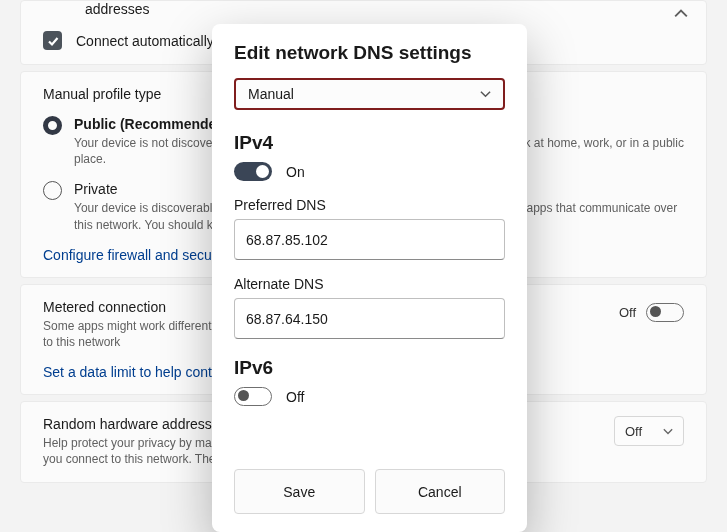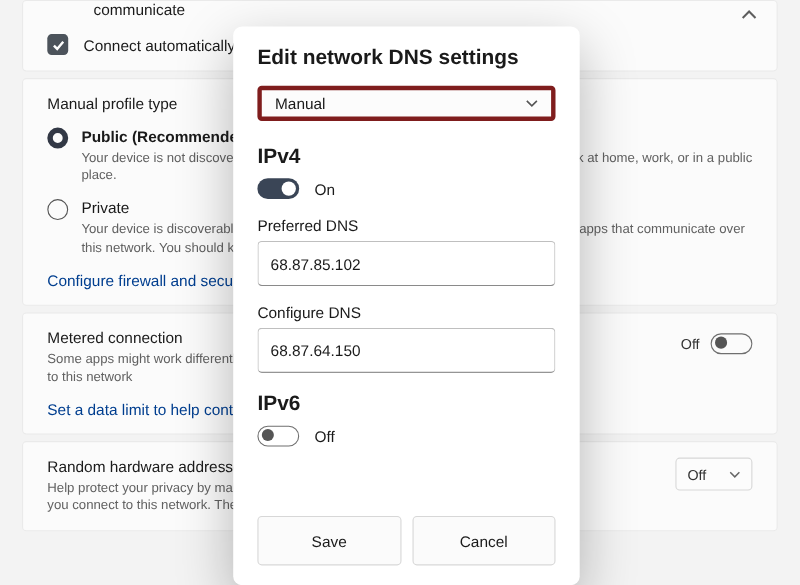--- a/index.html
+++ b/index.html
@@ -25,42 +25,42 @@
   .toggle-right { position: absolute; right: 22px; top: 18px; display: flex; align-items: center; gap: 10px; }
   .toggle-off { width: 38px; height: 19px; border-radius: 10px; border: 1.4px solid #6f6f6f; position: relative; }
   .toggle-off::after { content: ""; position: absolute; left: 3px; top: 2px; width: 11px; height: 11px; border-radius: 50%; background: #555; }
   .toggle-label { font-size: 13px; color: #333; }
   .select-off { position: absolute; right: 22px; top: 14px; width: 70px; height: 30px; border: 1px solid #d7d7d7; border-radius: 4px; background: #fcfcfc; display: flex; align-items: center; justify-content: space-between; padding: 0 10px; font-size: 13px; color: #333; }
   .select-off svg { width: 10px; height: 10px; stroke: #666; fill: none; stroke-width: 1.6; }
 
   
   .modal { position: absolute; left: 212px; top: 24px; width: 315px; height: 508px; background: #fff; border-radius: 8px; box-shadow: 0 18px 50px rgba(0,0,0,0.28); padding: 16px 22px 0 22px; display: flex; flex-direction: column; }
   .modal-title { font-size: 19px; font-weight: 600; color: #1a1a1a; margin-top: 2px; margin-bottom: 14px; }
-  .modal-select { width: 100%; height: 32px; border: 4px solid #7f1d1d; border-radius: 4px; background: #fcfcfc; display: flex; align-items: center; justify-content: space-between; padding: 0 12px; font-size: 14px; color: #1a1a1a; }
+  .modal-select { width: 100%; height: 32px; border: 2px solid #7f1d1d; border-radius: 4px; background: #fcfcfc; display: flex; align-items: center; justify-content: space-between; padding: 0 12px; font-size: 14px; color: #1a1a1a; }
   .modal-select svg { width: 11px; height: 11px; stroke: #555; fill: none; stroke-width: 1.6; }
   .section-h { font-size: 19px; font-weight: 600; margin-top: 22px; margin-bottom: 8px; }
   .toggle-row { display: flex; align-items: center; gap: 14px; }
   .toggle-on { width: 38px; height: 19px; border-radius: 10px; background: #3a4556; position: relative; }
   .toggle-on::after { content: ""; position: absolute; right: 3px; top: 3px; width: 13px; height: 13px; border-radius: 50%; background: #fff; }
   .toggle-off-m { width: 38px; height: 19px; border-radius: 10px; border: 1.4px solid #6f6f6f; position: relative; background:#fff; }
   .toggle-off-m::after { content: ""; position: absolute; left: 3px; top: 2px; width: 11px; height: 11px; border-radius: 50%; background: #555; }
   .toggle-state { font-size: 14px; color: #1a1a1a; }
   .field-label { font-size: 14px; color: #1a1a1a; margin-top: 16px; margin-bottom: 6px; }
   .text-input { width: 100%; height: 41px; border: 1px solid #bfbfbf; border-bottom: 1.5px solid #8a8a8a; border-radius: 4px; padding: 0 11px; font-size: 14px; color: #1a1a1a; background: #fff; outline: none; }
   .modal-footer { margin-top: auto; display: flex; gap: 10px; padding: 16px 0 18px 0; }
   .btn { flex: 1; height: 45px; border: 1px solid #d7d7d7; background: #fbfbfb; border-radius: 4px; font-size: 14px; color: #1a1a1a; cursor: pointer; }
 </style>
 </head>
 <body>
 
 <div class="bg-page">
 
   <div class="bg-card first">
     <div style="padding-left:42px;">
-      <div class="bg-title">communicate</div>
+      <div class="bg-title">addresses</div>
     </div>
     <span class="chev">
       <svg viewBox="0 0 12 12">
           <polyline points="1 8 6 3 11 8"></polyline>
         </svg>
     </span>
     <div class="checkbox-row" style="padding-left:0;">
       <span class="chk">
         <svg viewBox="0 0 12 12">
             <polyline points="2 6.5 5 9.5 10.5 3"></polyline>
@@ -129,21 +129,21 @@
 
   <div class="section-h">IPv4</div>
   <div class="toggle-row">
     <span class="toggle-on"></span>
     <span class="toggle-state">On</span>
   </div>
 
   <div class="field-label">Preferred DNS</div>
   <input class="text-input" type="text" value="68.87.85.102" style="">
 
-  <div class="field-label">Configure DNS</div>
+  <div class="field-label">Alternate DNS</div>
   <input class="text-input" type="text" value="68.87.64.150" style="">
 
   <div class="section-h" style="margin-top:18px;">IPv6</div>
   <div class="toggle-row">
     <span class="toggle-off-m"></span>
     <span class="toggle-state">Off</span>
   </div>
 
   <div class="modal-footer">
     <button class="btn">Save</button>

